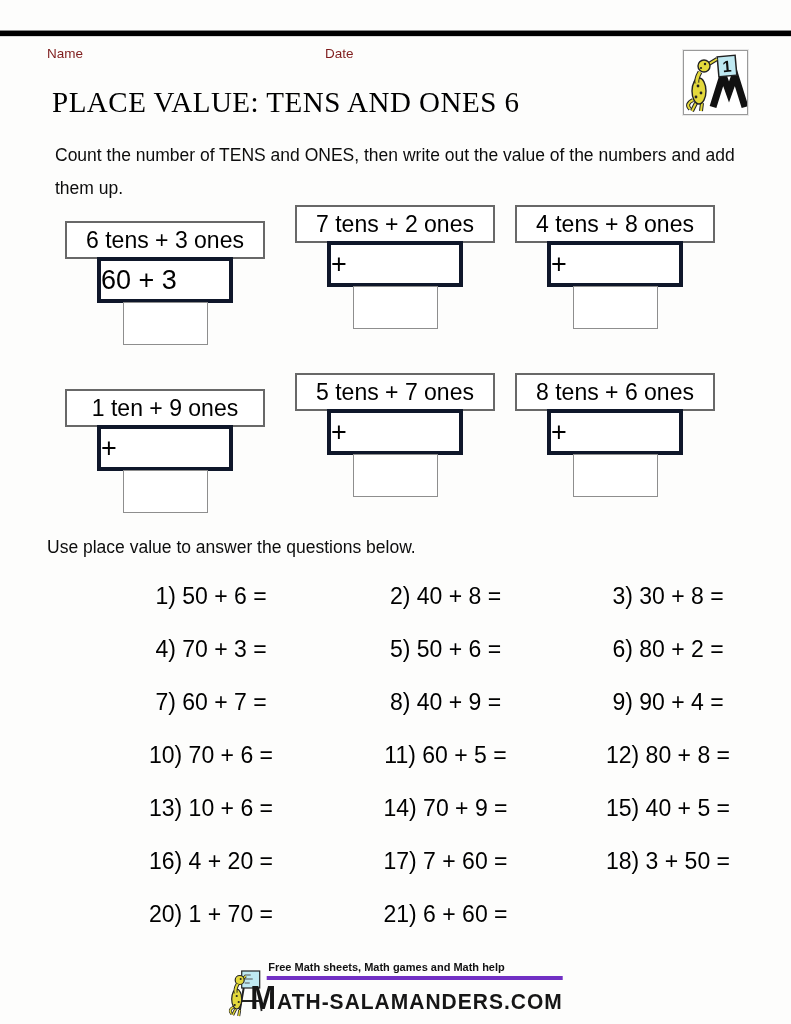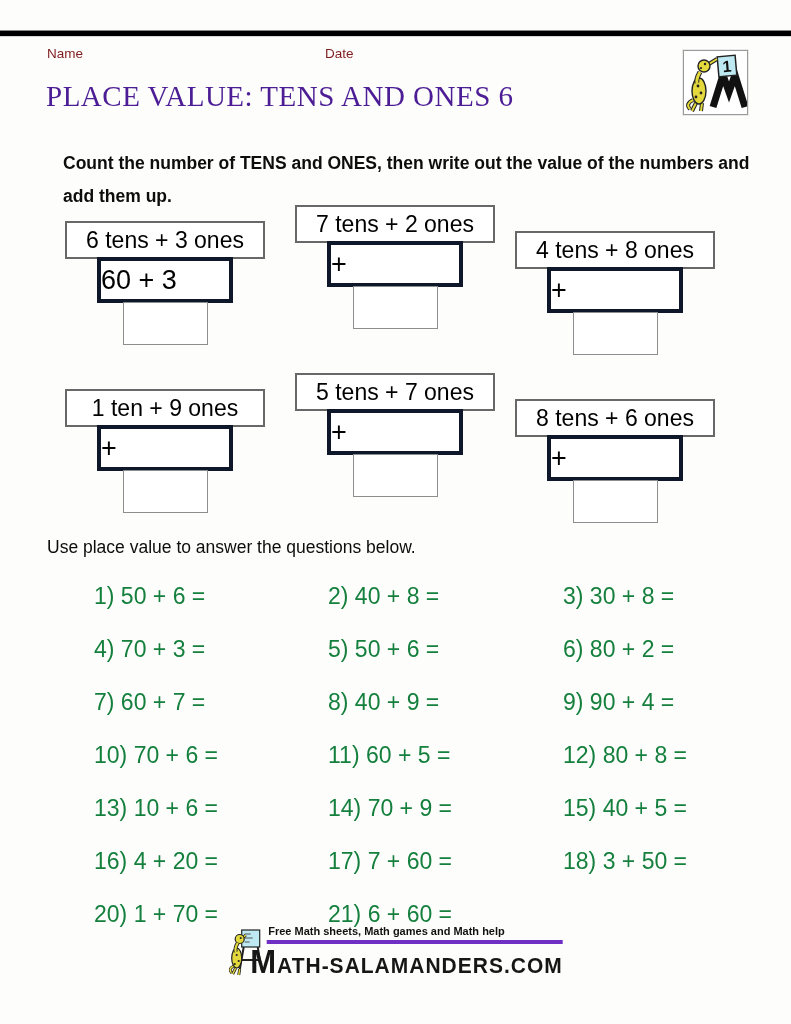--- a/index.html
+++ b/index.html
@@ -40,21 +40,21 @@
     font-size:17.5px;line-height:33px;color:#0d0d0d;
   }
   .instructions-2{
     position:absolute;left:47px;top:537px;
     font-size:17.5px;color:#0d0d0d;
   }
 
   .pyramid-row{position:absolute;left:0;top:0;width:791px;}
   .row-1{top:205px;} .row-2{top:373px;}
   .pyramid{position:absolute;width:200px;}
-  .pos-0{left:65px;margin-top:16px;} .pos-1{left:295px;} .pos-2{left:515px;margin-top:26px;}
+  .pos-0{left:65px;margin-top:16px;} .pos-1{left:295px;} .pos-2{left:515px;}
   .p-top{
     width:196px;height:34px;margin:0 auto;
     border:2px solid #686868;background:#fff;
     font-size:23px;line-height:34px;text-align:center;color:#000;
   }
   .p-mid{
     width:128px;height:38px;margin:-2px auto 0;
     border:4px solid #0f172a;background:#fff;
     font-size:27px;line-height:38px;color:#000;
   }
@@ -63,26 +63,26 @@
     border:1px solid #8e8e8e;background:#fff;
   }
 
   .questions{
     position:absolute;left:94px;top:570px;
     display:grid;
     grid-template-columns:234px 235px 210px;
     grid-auto-rows:53px;
   }
   .question{
-    font-size:23px;line-height:53px;color:#15803d;white-space:nowrap;
+    font-size:23px;line-height:53px;color:#000000;white-space:nowrap;text-align:center;
   }
 
   .footer{
-    position:absolute;left:50%;top:922px;transform:translateX(-50%);
-    display:flex;align-items:center;
+    position:absolute;left:50%;top:958px;transform:translateX(-50%);
+    display:flex;align-items:flex-end;
   }
   .footer-icon{flex:0 0 auto;margin-right:4px;}
   .footer-text{display:flex;flex-direction:column;}
   .footer-tagline{
     font-size:11px;font-weight:bold;color:#111;
     padding:3px 4px 3px 2px;
     border-bottom:4px solid #7130c4;
   }
   .footer-site{
     font-size:21px;font-weight:bold;color:#161616;
@@ -126,23 +126,23 @@
         <path d="M16 21 Q12 28 13 32" fill="none" stroke="#e3d83c" stroke-width="3"></path>
         <circle cx="14" cy="35" r="1.4" fill="#222"></circle>
           <circle cx="17" cy="42" r="1.4" fill="#222"></circle>
         <circle cx="12" cy="46" r="1.4" fill="#222"></circle>
           <circle cx="21" cy="13" r="1.2" fill="#222"></circle>
         <circle cx="17" cy="17" r="1.1" fill="#222"></circle>
       </g>
     </svg>
   </div>
 
-  <h1 class="page-title" style="color:#4c1d95;margin:0;">PLACE VALUE: TENS AND ONES 6</h1>
-
-  <p class="instructions" style="margin:16px;font-weight:bold;">Count the number of TENS and ONES, then write out the value of the numbers and add them up.</p>
+  <h1 class="page-title" style="color:#000000;margin:6px;">PLACE VALUE: TENS AND ONES 6</h1>
+
+  <p class="instructions" style="margin:8px;">Count the number of TENS and ONES, then write out the value of the numbers and add them up.</p>
 
   <div class="pyramid-row row-1">
     <div class="pyramid pos-0">
       <div class="p-top">6 tens + 3 ones</div>
       <div class="p-mid">60 + 3</div>
       <div class="p-bot"></div>
     </div>
     <div class="pyramid pos-1">
       <div class="p-top">7 tens + 2 ones</div>
       <div class="p-mid">+</div>

